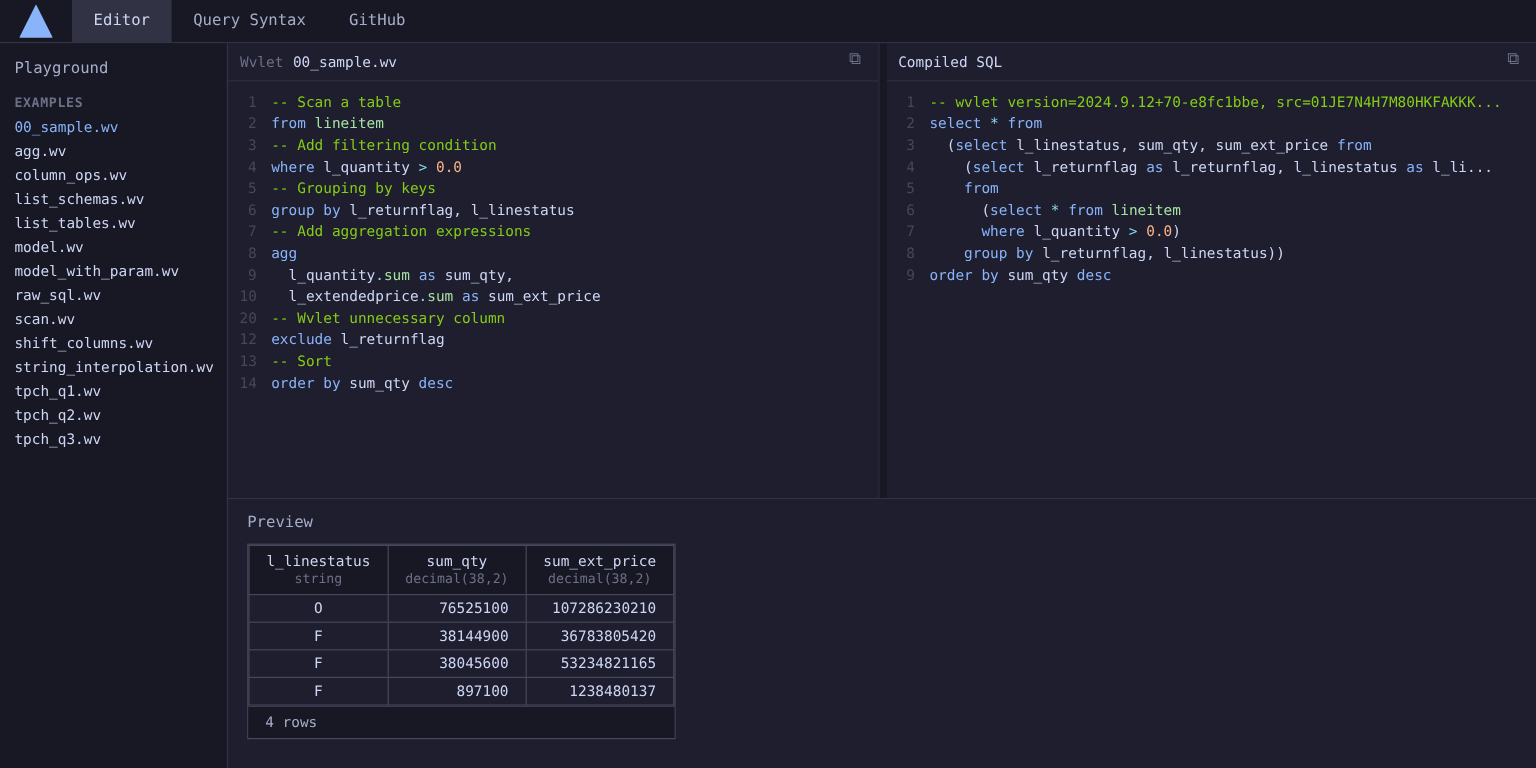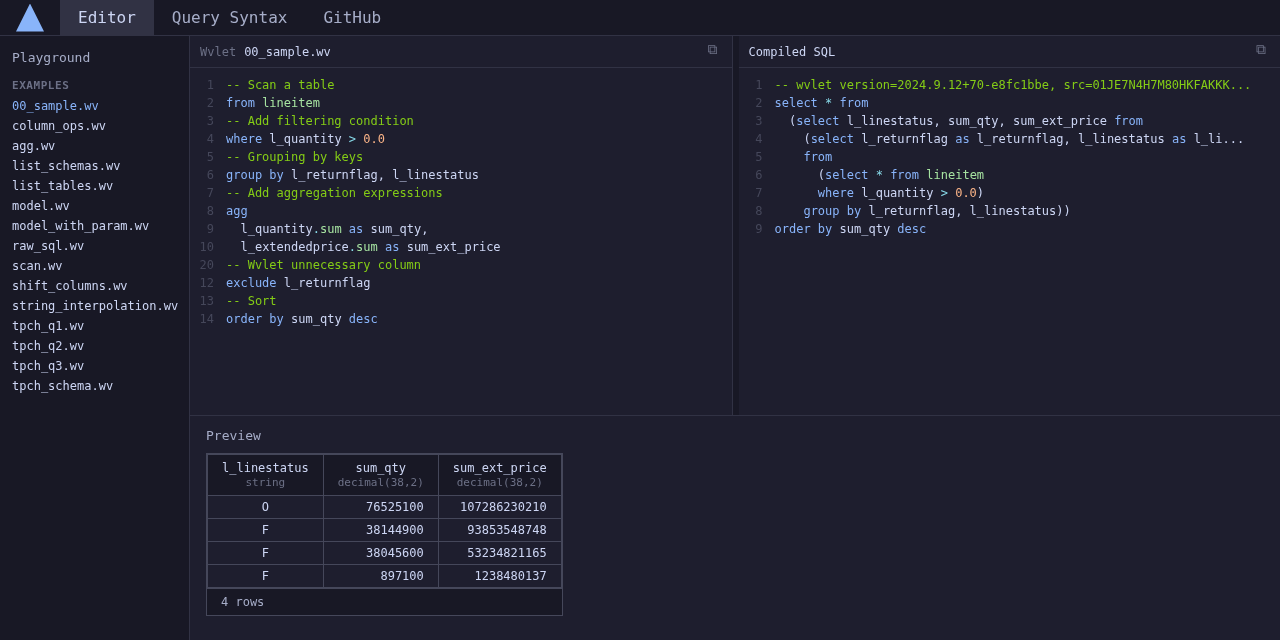--- a/index.html
+++ b/index.html
@@ -36,21 +36,21 @@
       height: 28px;
       background: #89b4fa;
       clip-path: polygon(50% 0%, 100% 100%, 0% 100%);
     }
     .nav-tab {
       padding: 0 18px;
       height: 100%;
       display: flex;
       align-items: center;
       cursor: pointer;
-      font-size: 16px;
+      font-size: 13px;
       color: #a6adc8;
     }
     .nav-tab.active {
       background: #313244;
       color: #cdd6f4;
     }
 
     
     #main {
       display: flex;
@@ -251,34 +251,33 @@
   <div class="nav-tab">Query Syntax</div>
   <div class="nav-tab">GitHub</div>
 </div>
 
 <div id="main">
 
   <div id="sidebar">
     <div class="playground-label">Playground</div>
     <div class="section-label">Examples</div>
     <div class="sidebar-item active">00_sample.wv</div>
+    <div class="sidebar-item">agg.wv</div>
     <div class="sidebar-item">column_ops.wv</div>
-    <div class="sidebar-item">agg.wv</div>
     <div class="sidebar-item">list_schemas.wv</div>
     <div class="sidebar-item">list_tables.wv</div>
     <div class="sidebar-item">model.wv</div>
     <div class="sidebar-item">model_with_param.wv</div>
     <div class="sidebar-item">raw_sql.wv</div>
     <div class="sidebar-item">scan.wv</div>
     <div class="sidebar-item">shift_columns.wv</div>
     <div class="sidebar-item">string_interpolation.wv</div>
     <div class="sidebar-item">tpch_q1.wv</div>
     <div class="sidebar-item">tpch_q2.wv</div>
     <div class="sidebar-item">tpch_q3.wv</div>
-    <div class="sidebar-item">tpch_schema.wv</div>
   </div>
 
   <div id="content">
 
     <div id="editor-row">
 
       <div class="editor-pane">
         <div class="pane-header">
           <div class="pane-header-left">
             <span class="pane-label">Wvlet</span>
@@ -409,21 +408,21 @@
           </thead>
           <tbody id="preview-tbody">
           <tr>
       <td class="lbl">O</td>
       <td class="num">76525100</td>
       <td class="num">107286230210</td>
     </tr>
               <tr>
       <td class="lbl">F</td>
       <td class="num">38144900</td>
-      <td class="num">93853548748</td>
+      <td class="num">36783805420</td>
     </tr>
               <tr>
       <td class="lbl">F</td>
       <td class="num">38045600</td>
       <td class="num">53234821165</td>
     </tr>
               <tr>
       <td class="lbl">F</td>
       <td class="num">897100</td>
       <td class="num">1238480137</td>

